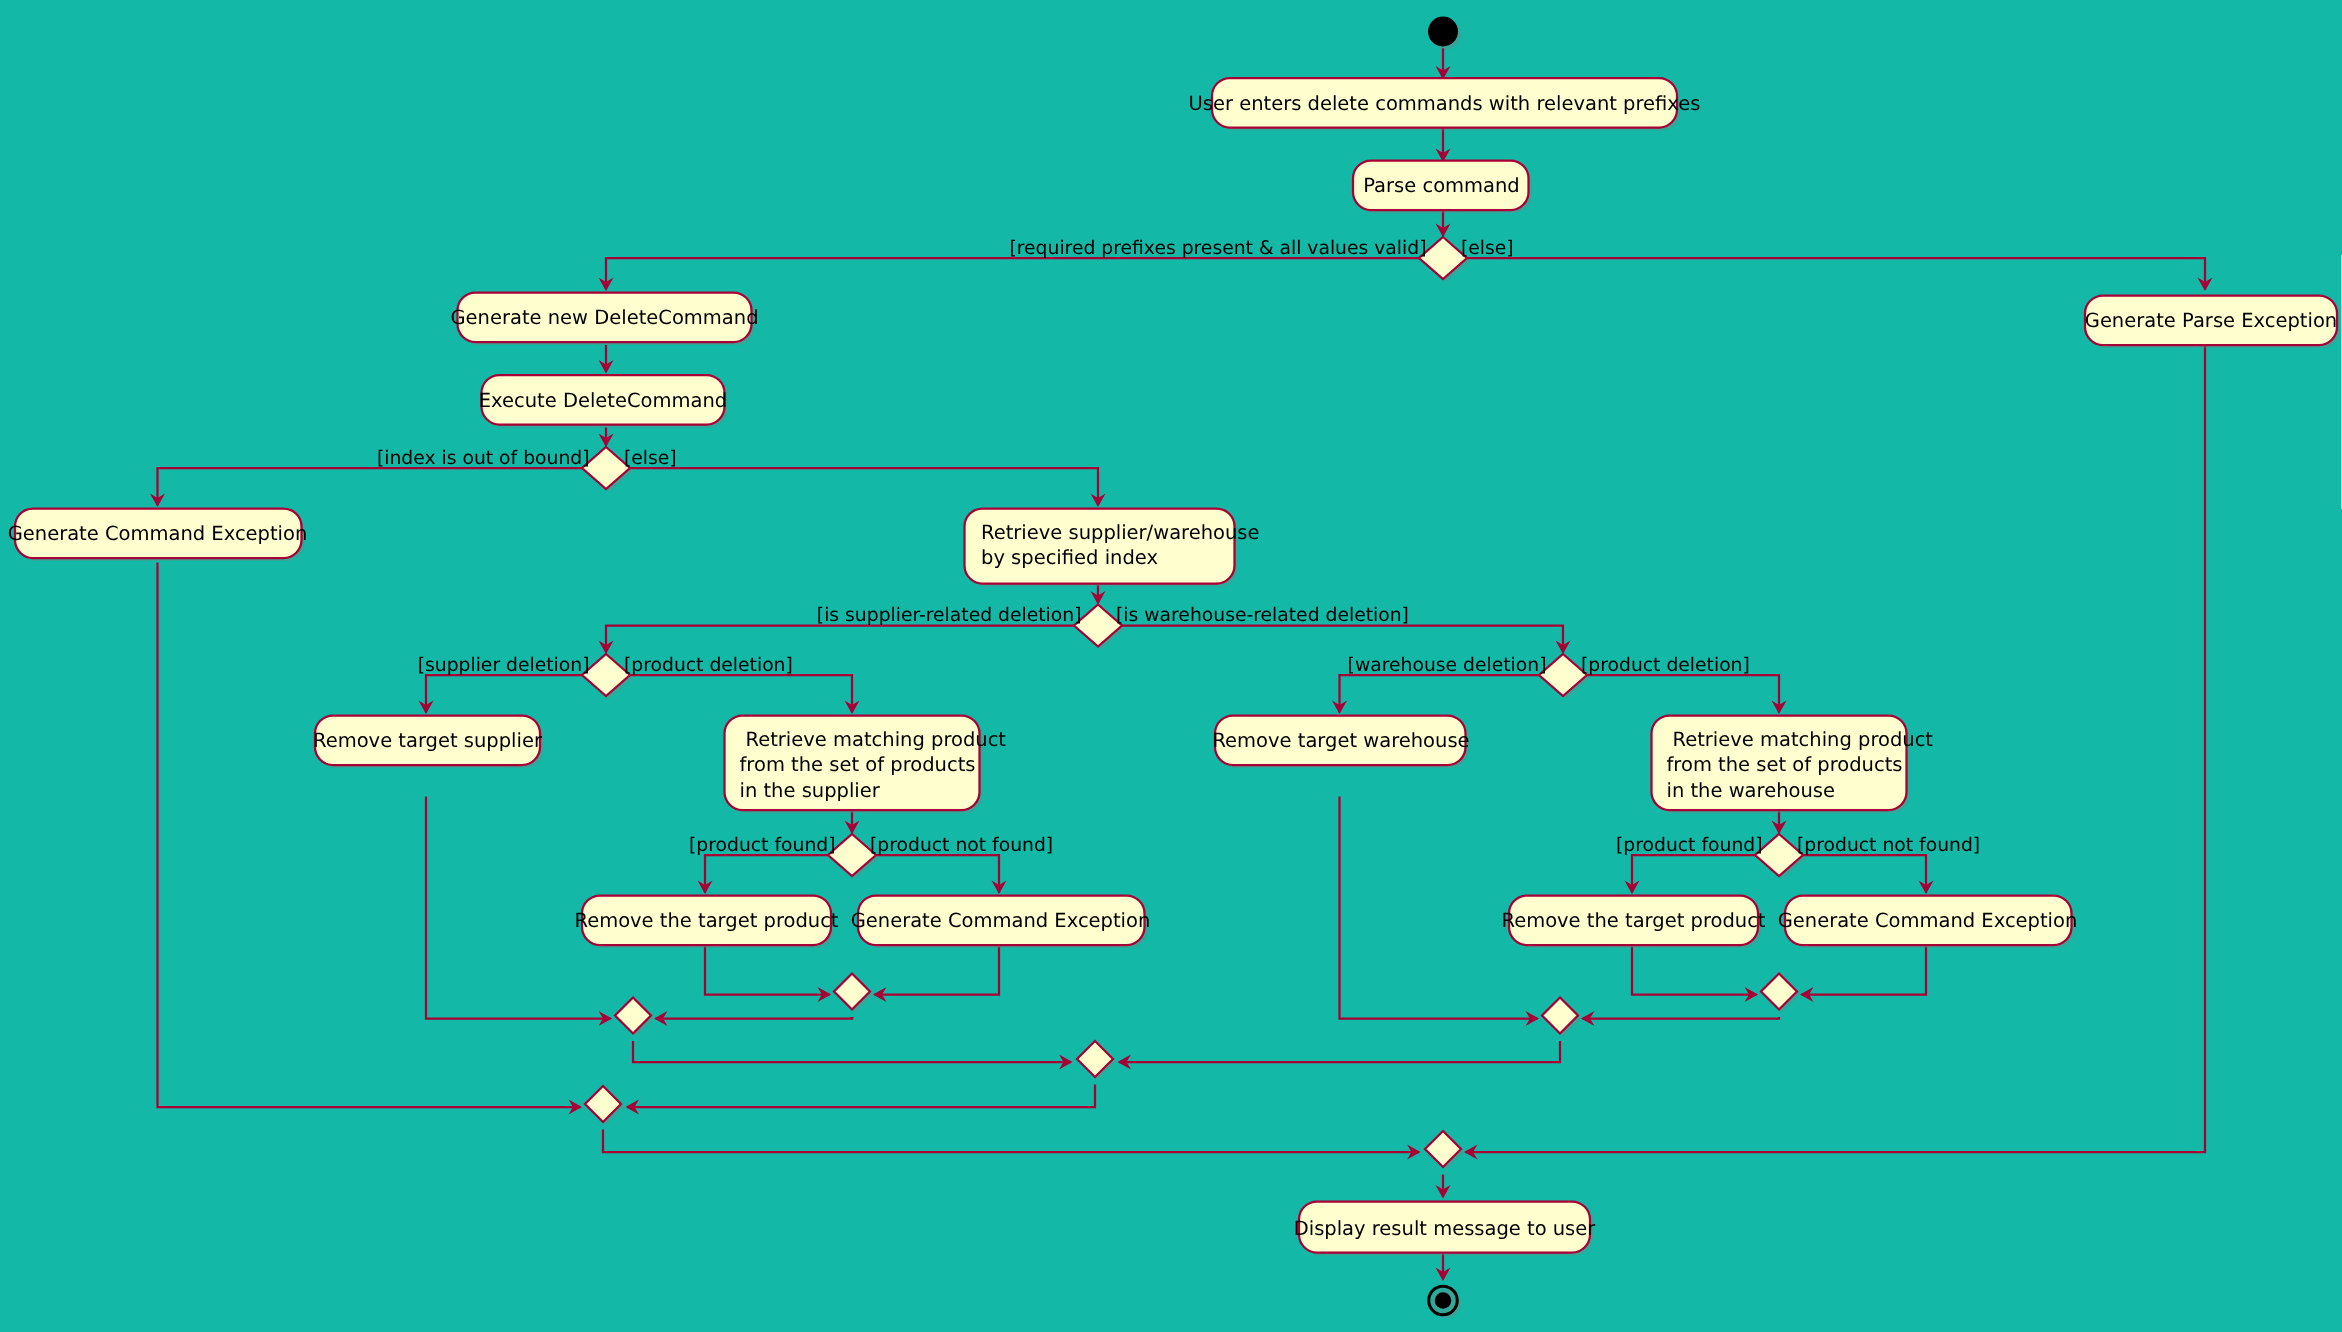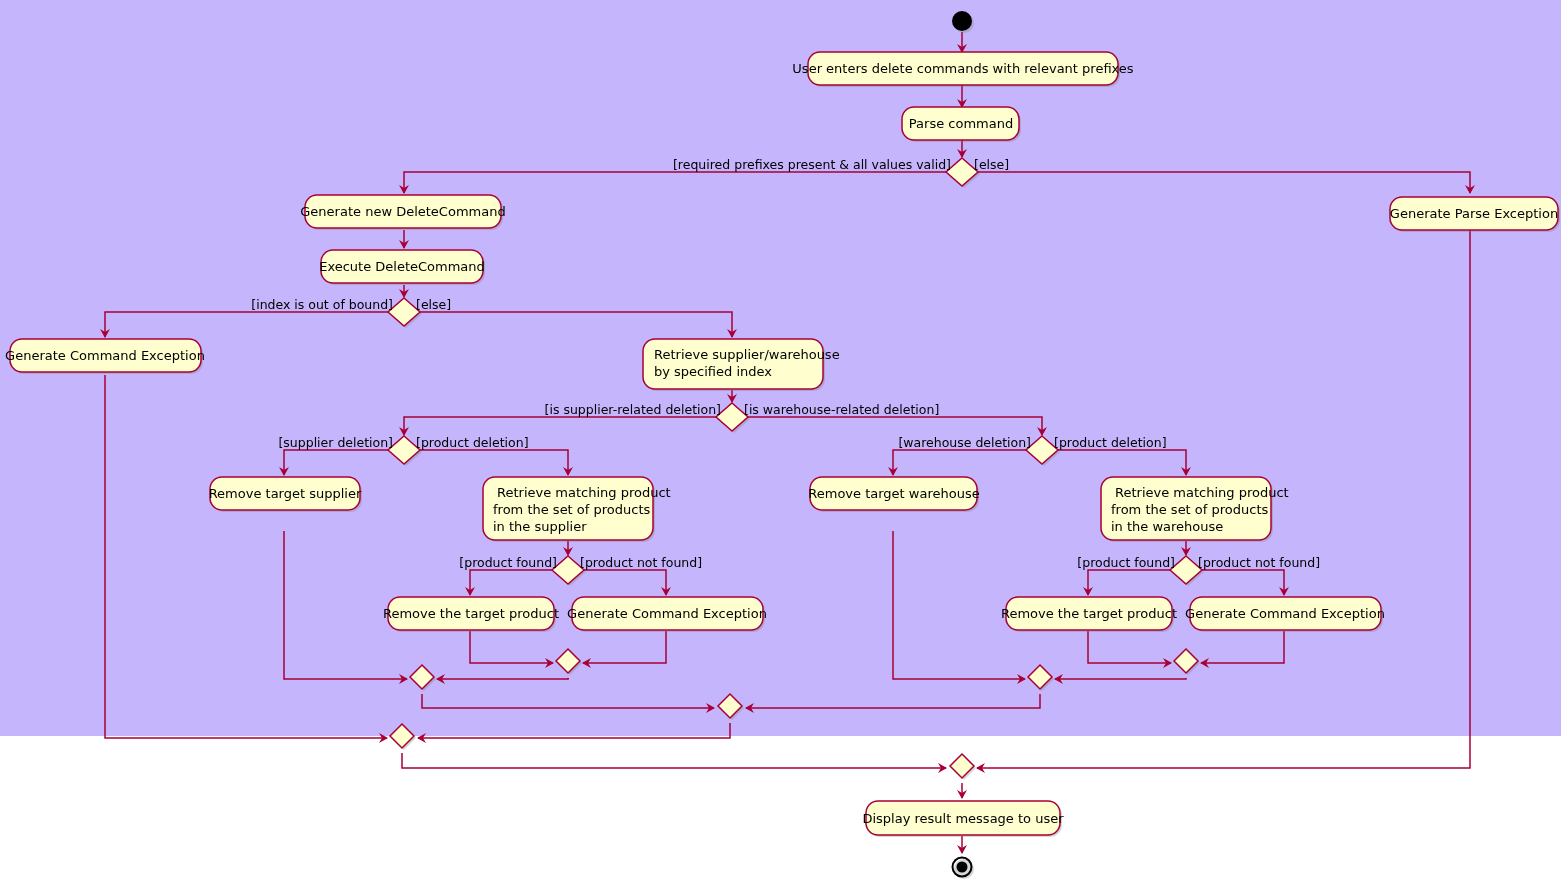--- a/index.html
+++ b/index.html
@@ -9,22 +9,22 @@
   }
   body {
     width: 1561px;
     height: 888px;
     font-family: "DejaVu Sans", sans-serif;
     overflow: hidden;
   }
   #diagram-root {
     position: relative;
     width: 1561px;
-    height: 736px;
-    background: #c4b5fd;
+    height: 888px;
+    background: #14b8a6;
   }
   svg.diagram {
     display: block;
     width: 1561px;
     height: 888px;
   }
   .node-rect {
     fill: #FEFECE;
     stroke: #A80036;
     stroke-width: 1.5;

